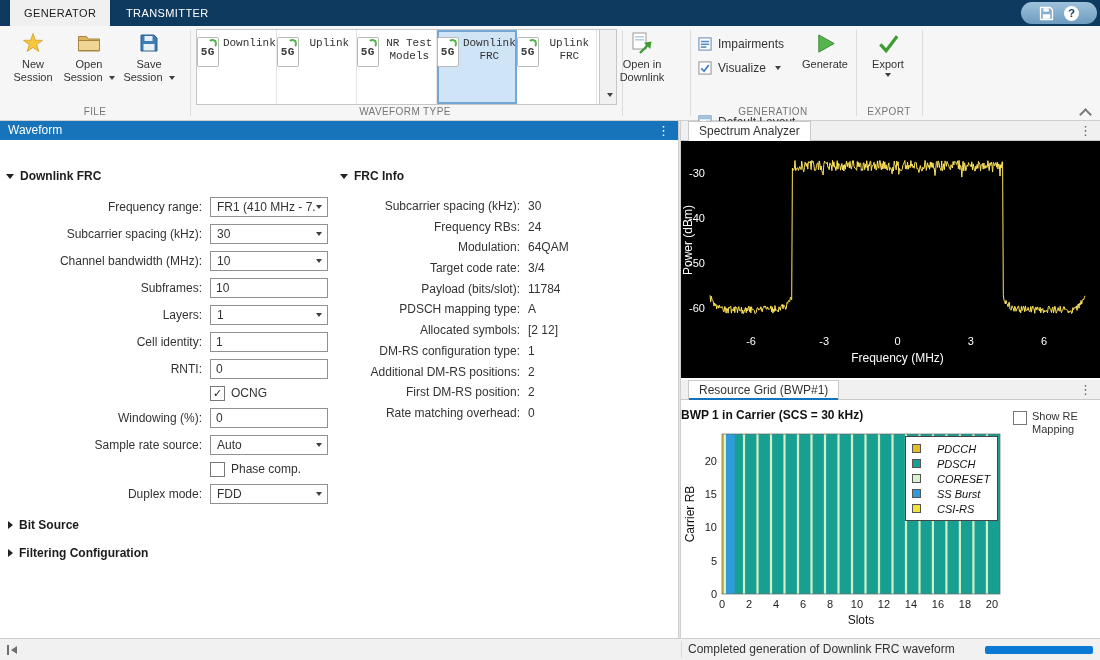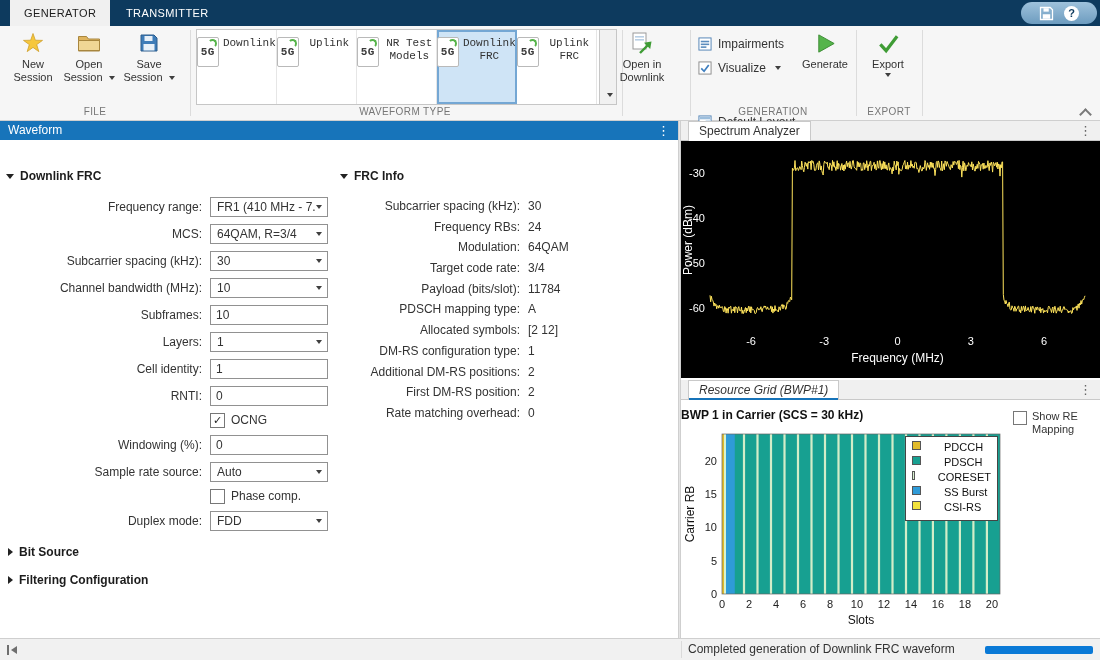--- a/index.html
+++ b/index.html
@@ -75,33 +75,33 @@
   .vsplit{position:absolute;left:678px;top:121px;width:3px;height:539px;background:#e4e4e4;
       border-left:1px solid #cfcfcf;border-right:1px solid #cfcfcf;box-sizing:border-box;}
 
   
   .spectrum-panel{position:absolute;left:681px;top:121px;width:419px;height:257px;}
   .grid-panel{position:absolute;left:681px;top:380px;width:419px;height:258px;background:#fff;}
   .mini-tabbar{position:absolute;left:0;top:0;width:100%;height:20px;background:#f0f0f0;
       border-bottom:1px solid #c9c9c9;box-sizing:border-box;}
   .mini-tab{position:absolute;left:7px;top:0;height:20px;line-height:19px;padding:0 10px;background:#fff;
       border:1px solid #c9c9c9;border-bottom:none;font-size:12px;color:#333;box-sizing:border-box;}
-  .mini-tab.accent{box-shadow:inset 0 -2px 0 #1673b9;font-style:italic;}
+  .mini-tab.accent{box-shadow:inset 0 -2px 0 #1673b9;}
   .mini-dots{position:absolute;right:8px;top:0;line-height:20px;font-size:13px;color:#666;}
   .spectrum-canvas{position:absolute;left:0;top:20px;width:419px;height:237px;background:#000;}
   .grid-content{position:absolute;left:0;top:20px;width:419px;height:238px;background:#fff;}
   svg text{font-family:"Liberation Sans","DejaVu Sans",sans-serif;}
   .grid-title{position:absolute;left:0;top:8px;width:360px;text-align:left;font-weight:bold;color:#111;
       font-size:12px;line-height:14px;}
   .re-check{position:absolute;left:332px;top:10px;display:flex;gap:5px;align-items:flex-start;}
   .re-box{width:12px;height:12px;border:1px solid #777;background:#fff;margin-top:1px;}
   .re-label{font-size:11px;line-height:13px;color:#333;}
   .legend{position:absolute;left:224px;top:36px;width:93px;background:#fff;border:1px solid #444;
       padding:4px 6px;box-sizing:border-box;z-index:2;}
-  .leg-row{display:flex;align-items:flex-start;gap:23px;height:15px;font-size:11px;color:#111;}
+  .leg-row{display:flex;align-items:center;gap:16px;height:15px;font-size:11px;color:#111;font-style:italic;}
   .leg-sw{width:9px;height:9px;border:1px solid #555;box-sizing:border-box;}
 
   
   .statusbar{position:absolute;left:0;top:638px;width:1100px;height:22px;background:#f1f1f1;
       border-top:1px solid #cfcfcf;box-sizing:border-box;}
   .status-vdiv{position:absolute;left:681px;top:2px;height:17px;border-left:1px solid #dadada;}
   .status-msg{position:absolute;left:688px;top:0;line-height:21px;color:#333;}
   .progress{position:absolute;left:985px;top:7px;width:108px;height:8px;background:#0a79d6;border-radius:2px;}
   .collapse-left{position:absolute;left:7px;top:6px;display:flex;align-items:center;gap:2px;}
   .vbar{width:2px;height:10px;background:#6f6f6f;display:inline-block;}
@@ -285,27 +285,20 @@
 
     <div class="form-col">
       <div class="sec-header">
         <span class="tri-d"></span><span>Downlink FRC</span>
       </div>
       <div id="frc-fields">
           <div class="frow">
             <span class="flabel">Frequency range:</span>
             <span class="fselect">
               <span class="fval">FR1 (410 MHz - 7...</span>
-              <span class="darr" style="margin-left:0"></span>
-            </span>
-          </div>
-          <div class="frow">
-            <span class="flabel">MCS:</span>
-            <span class="fselect">
-              <span class="fval">64QAM, R=3/4</span>
               <span class="darr" style="margin-left:0"></span>
             </span>
           </div>
           <div class="frow">
             <span class="flabel">Subcarrier spacing (kHz):</span>
             <span class="fselect">
               <span class="fval">30</span>
               <span class="darr" style="margin-left:0"></span>
             </span>
           </div>

